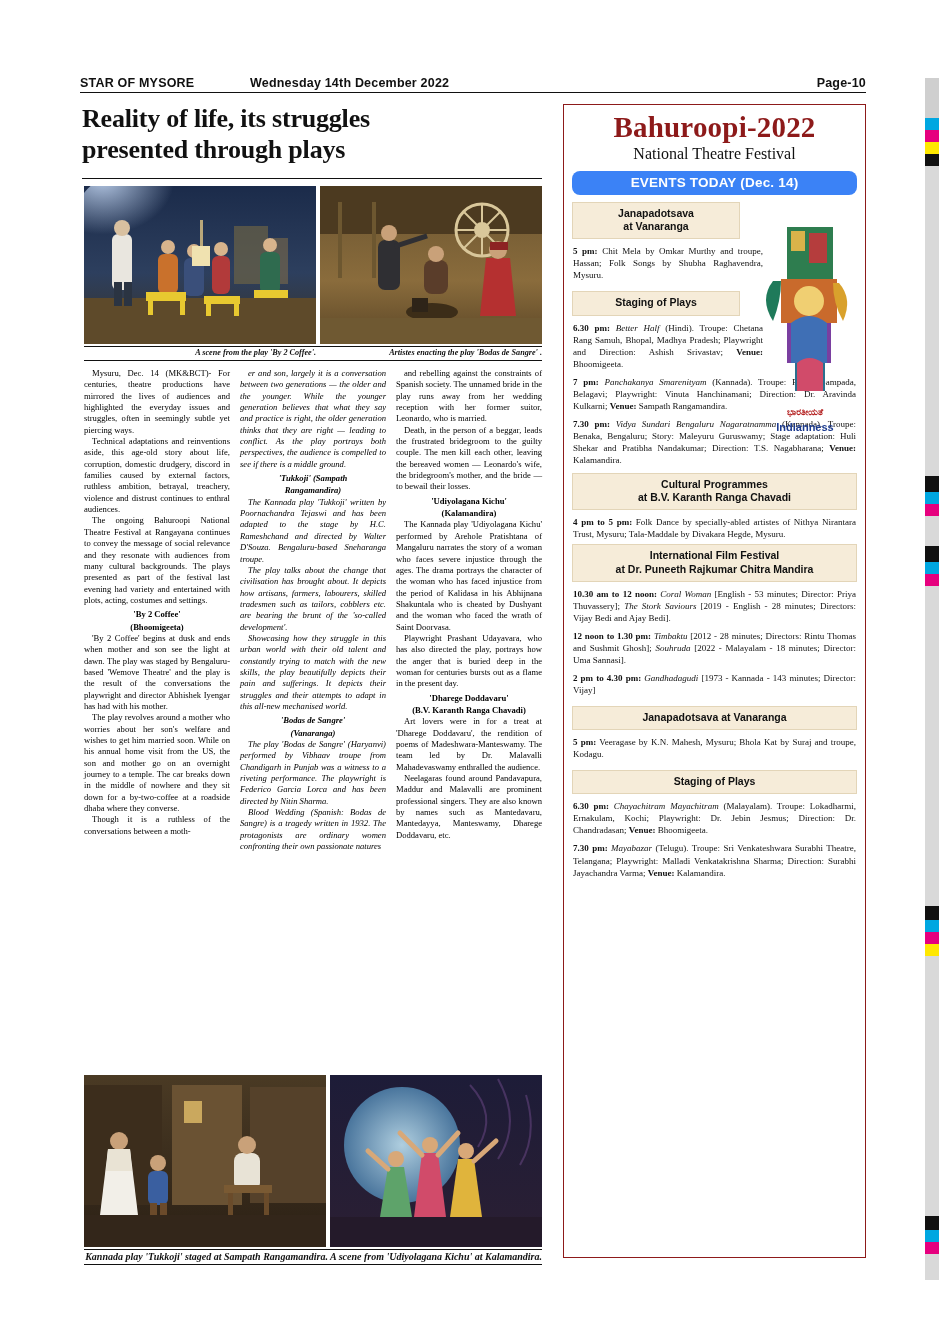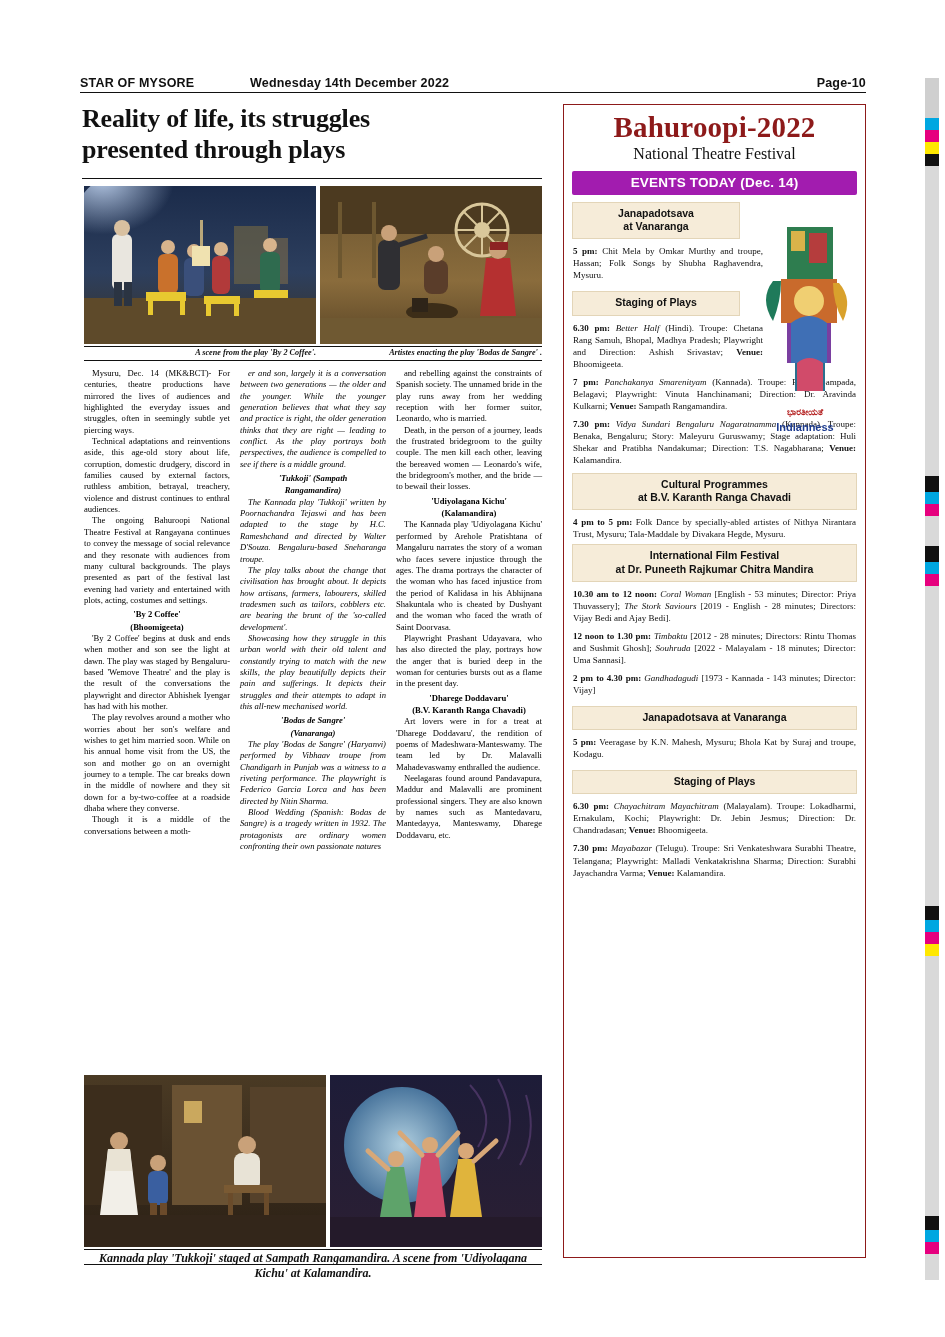--- a/index.html
+++ b/index.html
@@ -104,28 +104,28 @@
   }
   .fest-sub {
     text-align:center;
     font-family:"Liberation Serif", serif;
     font-size:16px;
     margin-top:1px;
     color:#111;
   }
   .redbar {
     margin:8px 8px 0 8px;
-    background:#a21caf;
+    background:#3b82f6;
     color:#fff;
     text-align:center;
     font-size:13.5px;
     font-weight:bold;
     padding:4px 0 5px 0;
     letter-spacing:.2px;
-    border-radius:2px;
+    border-radius:8px;
   }
   .beigebar {
     margin:7px 8px 0 8px;
     background:#f6ecd9;
     border:1px solid #e3d5b8;
     text-align:center;
     font-size:10.5px;
     font-weight:bold;
     padding:4px 2px 5px 2px;
     line-height:1.25;
@@ -153,22 +153,22 @@
   }
   .ind-kan {
     position:absolute; left:0; top:184px; width:108px;
     text-align:center; font-size:9px; font-weight:bold; color:#b42121;
   }
 
   
   .botcap {
     position:absolute;
     font-family:"Liberation Serif", serif;
-    font-size:12px; font-style:italic; font-weight:bold;
-    text-align:center;
+    font-size:10px; font-style:italic; font-weight:bold;
+    text-align:right;
   }
 </style>
 </head>
 <body>
 
 <div class="page">
 
   <div class="colorbar" style="top:78px;height:40px;background:#cfcfcf;"></div>
   <div class="cb-seg" style="position:absolute;right:6px;top:118px;height:12px;background:#00a7e1;"></div>
   <div class="cb-seg" style="position:absolute;right:6px;top:130px;height:12px;background:#e6007e;"></div>
@@ -313,39 +313,39 @@
   <div class="cap-rule" style="left:84px; top:360px; width:458px;"></div>
 
   <div class="bodycol" style="left:84px; top:368px; width:146px; height:700px;">
     <p class="first">Mysuru, Dec. 14 (MK&amp;BCT)- For centuries, theatre productions have mirrored the lives of audiences and highlighted the everyday issues and struggles, often in seemingly subtle yet piercing ways.</p>
     <p>Technical adaptations and reinventions aside, this age-old story about life, corruption, domestic drudgery, discord in families caused by external factors, ruthless ambition, betrayal, treachery, violence and distrust continues to enthral audiences.</p>
     <p>The ongoing Bahuroopi National Theatre Festival at Rangayana continues to convey the message of social relevance and they resonate with audiences from many cultural backgrounds. The plays presented as part of the festival last evening had variety and entertained with plots, acting, costumes and settings.</p>
     <h4>'By 2 Coffee'</h4>
     <p class="sub">(Bhoomigeeta)</p>
     <p>'By 2 Coffee' begins at dusk and ends when mother and son see the light at dawn. The play was staged by Bengaluru-based 'Wemove Theatre' and the play is the result of the conversations the playwright and director Abhishek Iyengar has had with his mother.</p>
     <p>The play revolves around a mother who worries about her son's welfare and wishes to get him married soon. While on his annual home visit from the US, the son and mother go on an overnight journey to a temple. The car breaks down in the middle of nowhere and they sit down for a by-two-coffee at a roadside dhaba where they converse.</p>
-    <p>Though it is a middle of the conversations between a moth-</p>
+    <p>Though it is a ruthless of the conversations between a moth-</p>
   </div>
 
   <div class="bodycol" style="left:240px; top:368px; width:146px; height:700px;font-style:italic;">
     <p class="first">er and son, largely it is a conversation between two generations — the older and the younger. While the younger generation believes that what they say and practice is right, the older generation thinks that they are right — leading to conflict. As the play portrays both perspectives, the audience is compelled to see if there is a middle ground.</p>
     <h4>'Tukkoji' (Sampath</h4>
     <p class="sub">Rangamandira)</p>
     <p>The Kannada play 'Tukkoji' written by Poornachandra Tejaswi and has been adapted to the stage by H.C. Rameshchand and directed by Walter D'Souza. Bengaluru-based Sneharanga troupe.</p>
     <p>The play talks about the change that civilisation has brought about. It depicts how artisans, farmers, labourers, skilled tradesmen such as tailors, cobblers etc. are bearing the brunt of the 'so-called development'.</p>
     <p>Showcasing how they struggle in this urban world with their old talent and constantly trying to match with the new skills, the play beautifully depicts their pain and sufferings. It depicts their struggles and their attempts to adapt in this all-new mechanised world.</p>
     <h4>'Bodas de Sangre'</h4>
     <p class="sub">(Vanaranga)</p>
     <p>The play 'Bodas de Sangre' (Haryanvi) performed by Vibhaav troupe from Chandigarh in Punjab was a witness to a riveting performance. The playwright is Federico Garcia Lorca and has been directed by Nitin Sharma.</p>
     <p>Blood Wedding (Spanish: Bodas de Sangre) is a tragedy written in 1932. The protagonists are ordinary women confronting their own passionate natures</p>
   </div>
 
   <div class="bodycol" style="left:396px; top:368px; width:146px; height:700px;">
     <p class="first">and rebelling against the constraints of Spanish society. The unnamed bride in the play runs away from her wedding reception with her former suitor, Leonardo, who is married.</p>
-    <p>Death, in the person of a journey, leads the frustrated bridegroom to the guilty couple. The men kill each other, leaving the bereaved women — Leonardo's wife, the bridegroom's mother, and the bride — to bewail their losses.</p>
+    <p>Death, in the person of a beggar, leads the frustrated bridegroom to the guilty couple. The men kill each other, leaving the bereaved women — Leonardo's wife, the bridegroom's mother, and the bride — to bewail their losses.</p>
     <h4>'Udiyolagana Kichu'</h4>
     <p class="sub">(Kalamandira)</p>
     <p>The Kannada play 'Udiyolagana Kichu' performed by Arehole Pratishtana of Mangaluru narrates the story of a woman who faces severe injustice through the ages. The drama portrays the character of the woman who has faced injustice from the period of Kalidasa in his Abhijnana Shakuntala who is cheated by Dushyant and the woman who faced the wrath of Saint Doorvasa.</p>
     <p>Playwright Prashant Udayavara, who has also directed the play, portrays how the anger that is buried deep in the woman for centuries bursts out as a flame in the present day.</p>
     <h4>'Dharege Doddavaru'</h4>
     <p class="sub">(B.V. Karanth Ranga Chavadi)</p>
     <p>Art lovers were in for a treat at 'Dharege Doddavaru', the rendition of poems of Madeshwara-Manteswamy. The team led by Dr. Malavalli Mahadevaswamy enthralled the audience.</p>
     <p>Neelagaras found around Pandavapura, Maddur and Malavalli are prominent professional singers. They are also known by names such as Mantedavaru, Mantedayya, Manteswamy, Dharege Doddavaru, etc.</p>
   </div>
 

